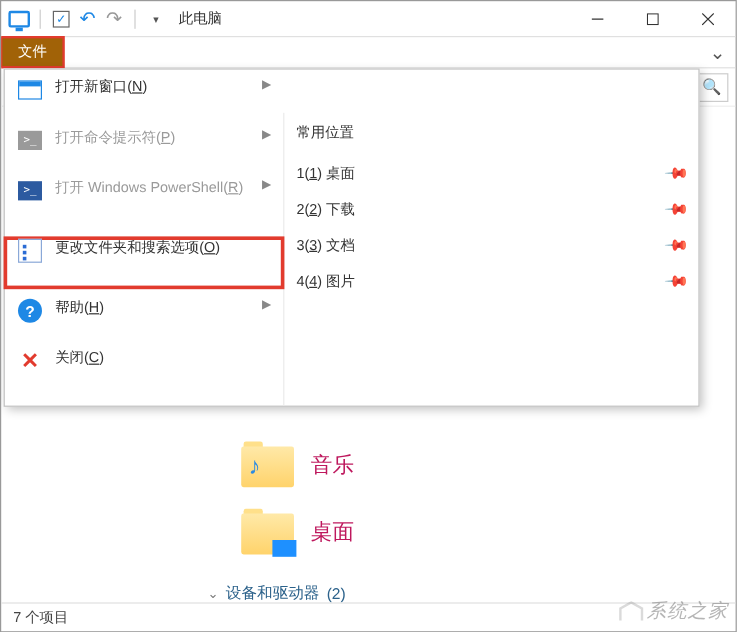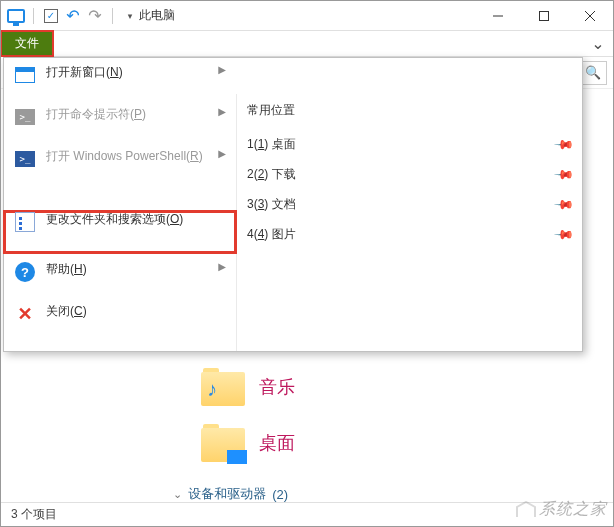--- a/index.html
+++ b/index.html
@@ -2,26 +2,26 @@
 <html><head>
 <meta charset="utf-8">
 <style>
 * { margin: 0; padding: 0; box-sizing: border-box; font-family: "Microsoft YaHei", "Segoe UI", sans-serif; }
 body { background: #fff; width: 614px; height: 527px; position: relative; overflow: hidden; border: 1px solid #999; }
 
 .titlebar { height: 30px; display: flex; align-items: center; padding: 0 0 0 6px; border-bottom: 1px solid #e0e0e0; }
 .titlebar .qat { display: flex; align-items: center; gap: 4px; }
 .titlebar .qat-ico { width: 18px; height: 18px; display: flex; align-items: center; justify-content: center; }
 .titlebar .divider { width: 1px; height: 16px; background: #ccc; margin: 0 4px; }
-.titlebar .title { margin-left: 0; font-size: 12px; color: #333; }
+.titlebar .title { margin-left: 10px; font-size: 12px; color: #333; }
 .titlebar .winbtns { margin-left: auto; display: flex; }
 .titlebar .winbtn { width: 46px; height: 30px; display: flex; align-items: center; justify-content: center; color: #333; }
 
 .ribbon-tabs { height: 26px; display: flex; align-items: stretch; border-bottom: 1px solid #e0e0e0; position: relative; }
-.tab-file { background: #4d7c0f; color: #fff; font-size: 12px; padding: 0 14px; display: flex; align-items: center; outline: 2px solid #e23b2e; outline-offset: -1px; }
+.tab-file { background: #a16207; color: #fff; font-size: 12px; padding: 0 14px; display: flex; align-items: center; outline: 2px solid #e23b2e; outline-offset: -1px; }
 .ribbon-tabs .expand { margin-left: auto; width: 30px; display: flex; align-items: center; justify-content: center; color: #555; }
 
 .addr-row { height: 32px; display: flex; align-items: center; padding: 0 6px; gap: 6px; border-bottom: 1px solid #eee; position: relative; }
 .search-box { margin-left: auto; width: 28px; height: 24px; border: 1px solid #ccc; display: flex; align-items: center; justify-content: center; color: #888; font-size: 13px; }
 
 .content { position: relative; padding: 10px 0 0 180px; }
 .folder-row { display: flex; align-items: center; gap: 14px; height: 56px; margin-left: 20px; }
 .folder-ico { width: 44px; height: 38px; position: relative; }
 .folder-ico .tab { position: absolute; top: 0; left: 2px; width: 16px; height: 6px; background: #ffe08a; border-radius: 2px 2px 0 0; }
 .folder-ico .body { position: absolute; top: 4px; left: 0; right: 0; bottom: 0; background: linear-gradient(#ffe9a8,#ffd36b); border-radius: 2px; }
@@ -37,21 +37,21 @@
 .statusbar { position: absolute; left: 0; right: 0; bottom: 0; height: 24px; border-top: 1px solid #e0e0e0; display: flex; align-items: center; padding: 0 10px; font-size: 12px; color: #444; }
 
 
 .file-menu { position: absolute; left: 2px; top: 56px; width: 580px; background: #fff; border: 1px solid #c0c0c0; box-shadow: 3px 3px 8px rgba(0,0,0,0.25); display: flex; z-index: 10; }
 .file-menu .left { width: 232px; padding: 6px 0; }
 .file-menu .right { flex: 1; padding: 8px 10px; border-left: 1px solid #eaeaea; margin-top: 36px; }
 .file-menu .mi { display: flex; align-items: flex-start; height: 42px; padding: 0 10px; gap: 10px; font-size: 12px; color: #333; position: relative; }
 .file-menu .mi.disabled { color: #9a9a9a; }
 .file-menu .mi .ico { width: 22px; height: 22px; display: flex; align-items: center; justify-content: center; flex-shrink: 0; }
 .file-menu .mi .arrow { margin-left: auto; color: #888; font-size: 10px; }
-.file-menu .mi.highlight { outline: 3px solid #e23b2e; outline-offset: -2px; margin-top: 13px; }
+.file-menu .mi.highlight { outline: 3px solid #e23b2e; outline-offset: -2px; }
 
 .file-menu .right .hdr { font-size: 12px; color: #333; margin-bottom: 10px; }
 .file-menu .right .loc { display: flex; align-items: center; height: 30px; font-size: 12px; color: #333; }
 .file-menu .right .loc .pin { margin-left: auto; color: #7a7a7a; font-size: 13px; transform: rotate(45deg); }
 
 .u { text-decoration: underline; }
 
 .watermark { position: absolute; right: 6px; bottom: 6px; font-size: 16px; color: rgba(120,120,120,0.55); font-style: italic; font-family: "SimSun", serif; letter-spacing: 1px; pointer-events: none; text-align: right; }
 .watermark svg { vertical-align: middle; margin-right: 2px; opacity: 0.5; }
 
@@ -136,21 +136,21 @@
     <span class="folder-label">桌面</span>
   </div>
   <div class="section-hdr" style="margin-left:-8px;">
     <span class="chev">⌄</span>
     <span>设备和驱动器</span>
     <span class="count">(2)</span>
   </div>
 </div>
 
 <div class="statusbar">
-  <span>3 个项目</span>
+  <span>7 个项目</span>
 </div>
 
 <div class="file-menu">
   <div class="left" id="menu-left">
       <div class="mi">
         <span class="ico">
           <span class="ico-window"></span>
         </span>
         <span>打开新窗口(<span class="u">N</span>)</span>
         <span class="arrow">▶</span>

